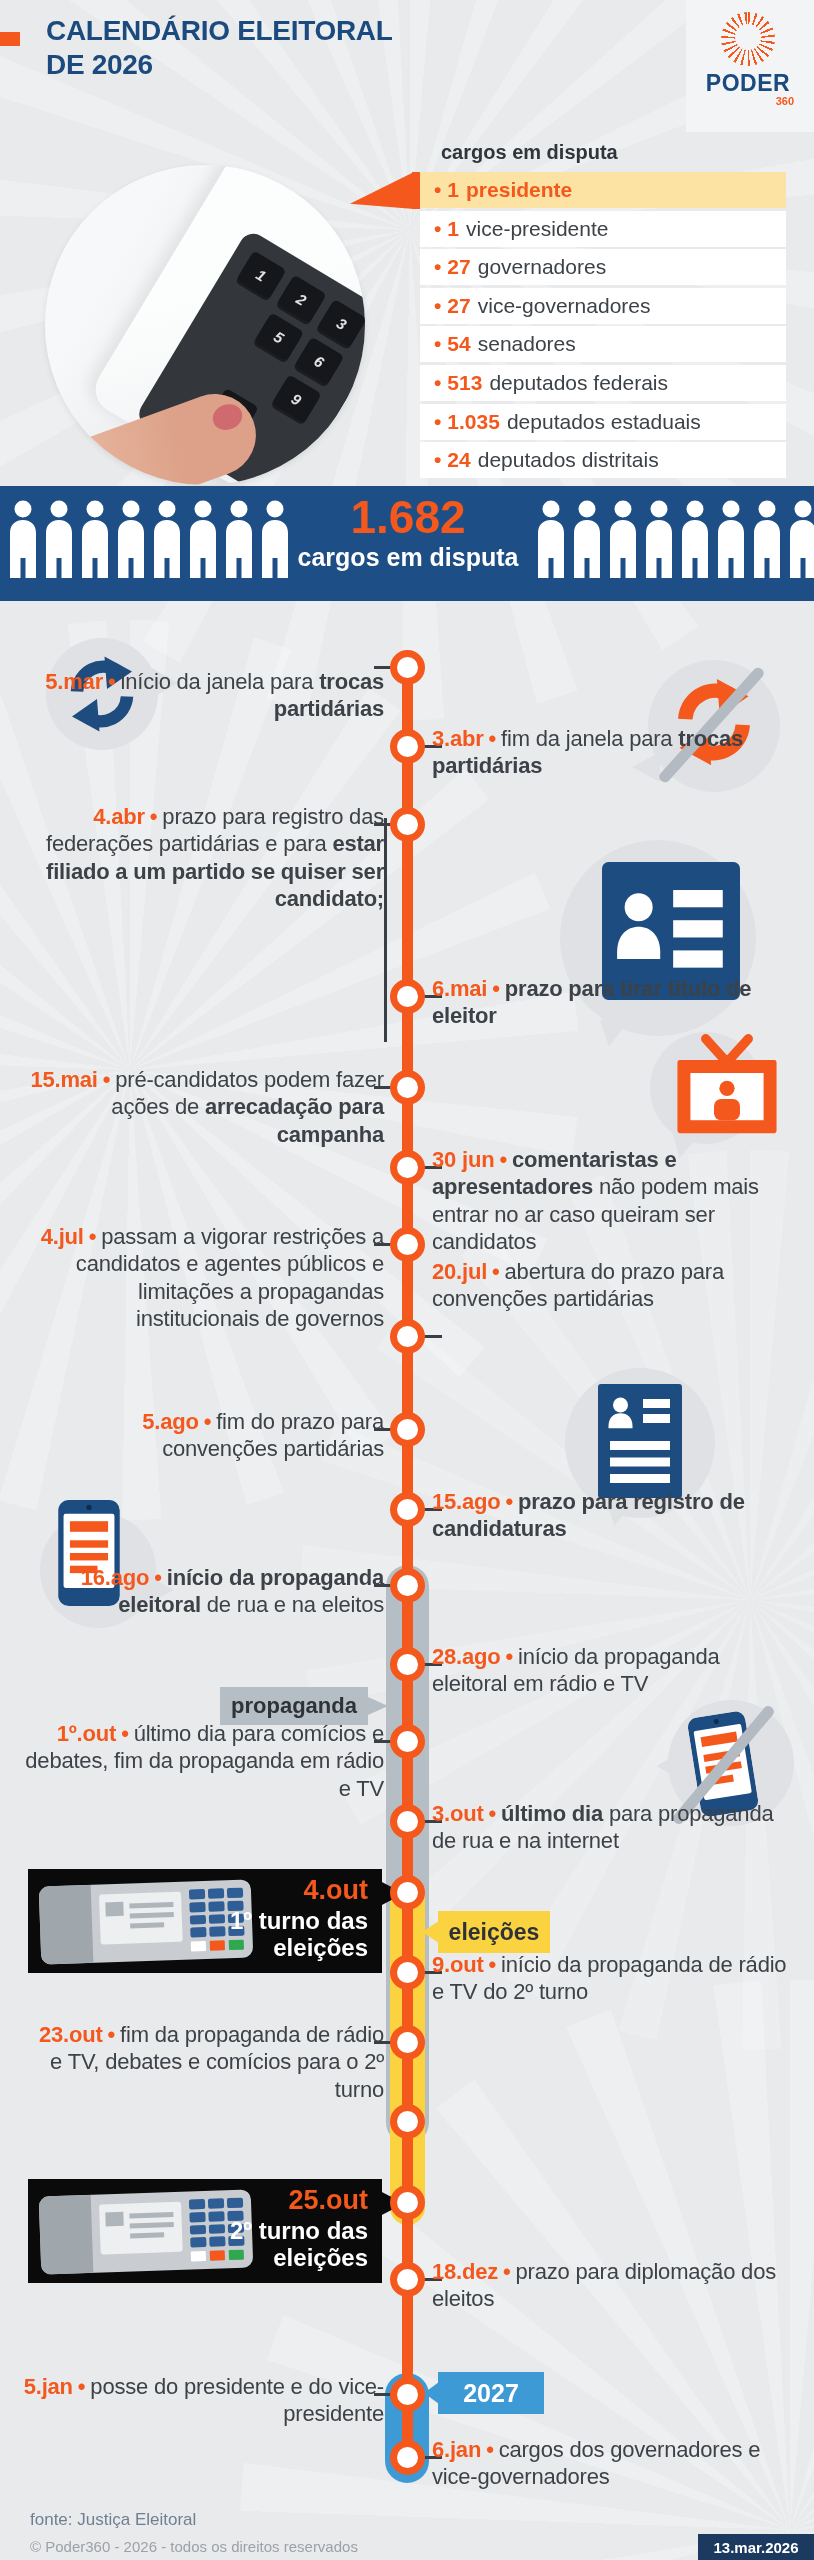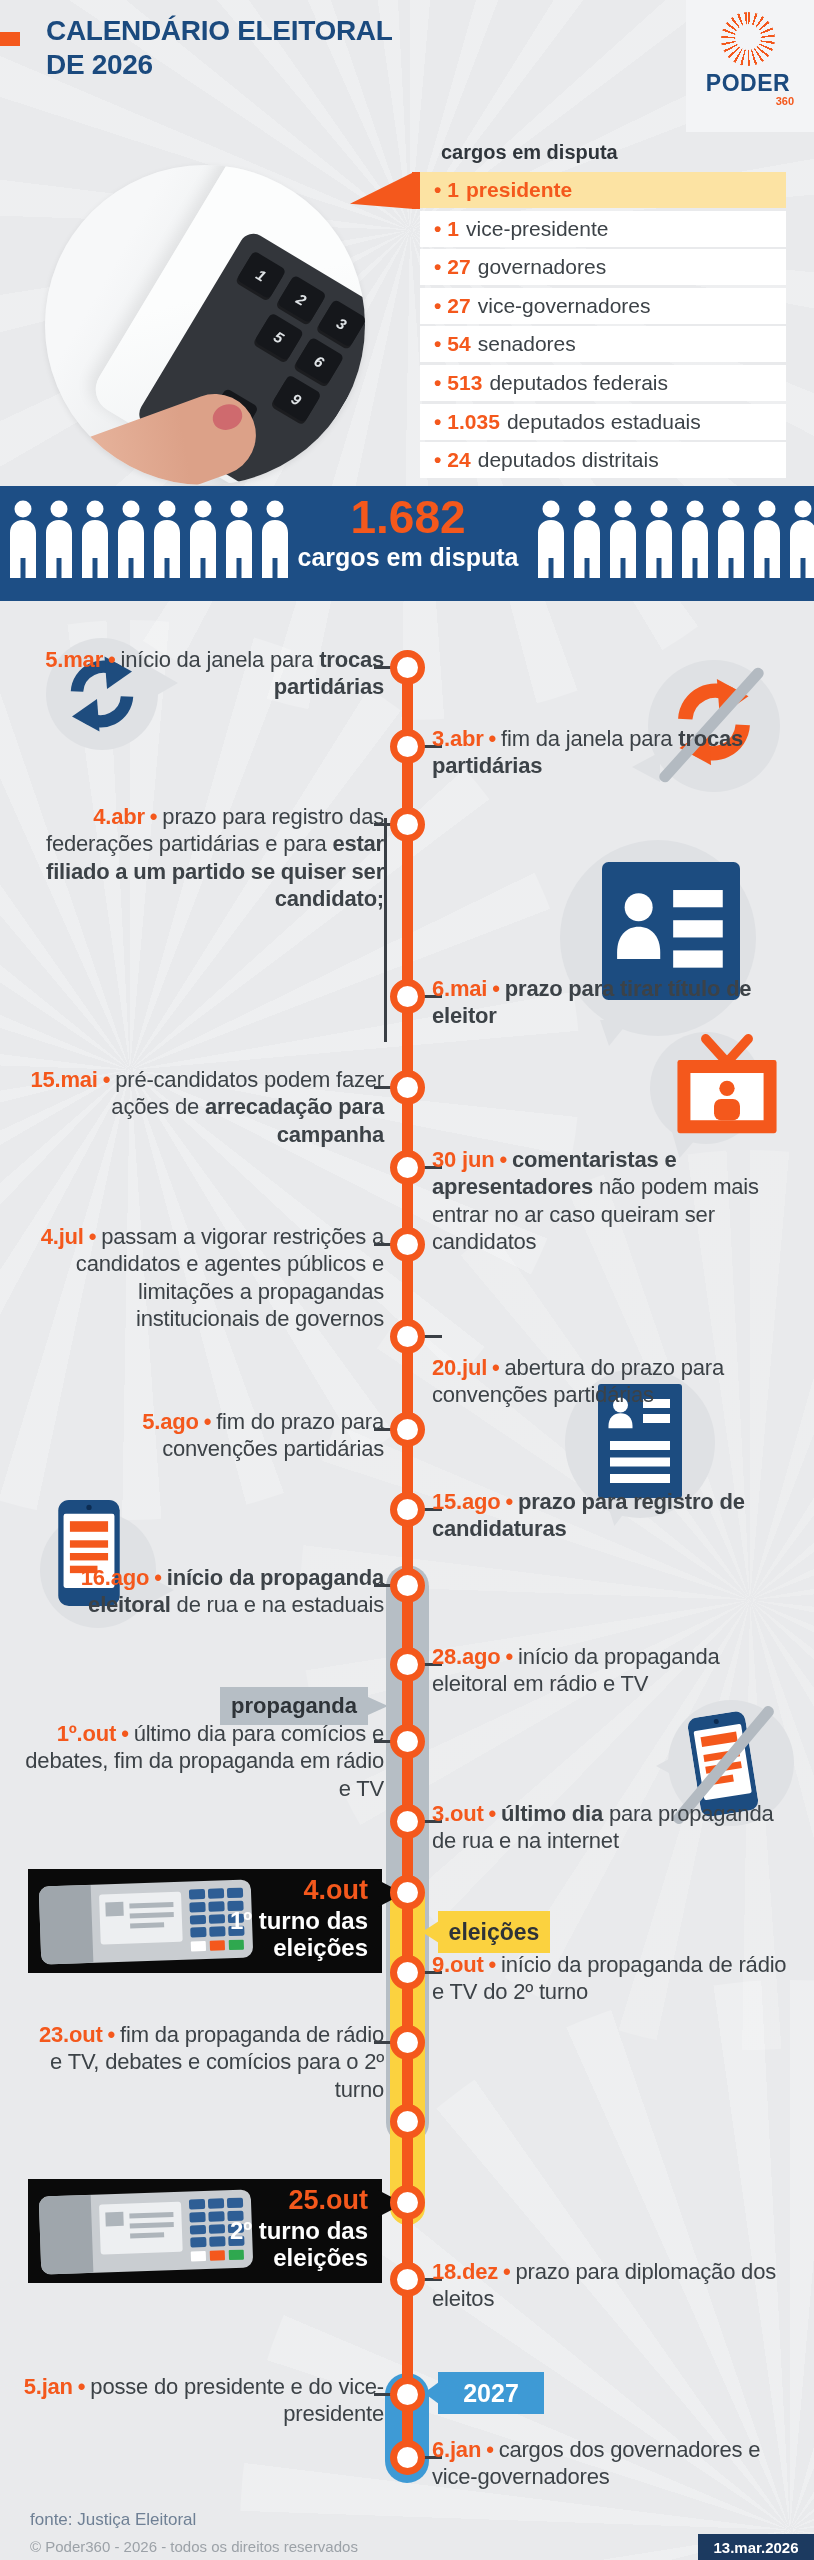--- a/index.html
+++ b/index.html
@@ -469,31 +469,31 @@
   <div class="node" style="top:1804px"></div>
   <div class="node" style="top:1875px"></div>
   <div class="node" style="top:1955px"></div>
   <div class="node" style="top:2025px"></div>
   <div class="node" style="top:2104px"></div>
   <div class="node" style="top:2185px"></div>
   <div class="node" style="top:2262px"></div>
   <div class="node" style="top:2377px"></div>
   <div class="node" style="top:2440px"></div>
 
-  <div class="ev L" style="top:646px"><span class="date">5.mar</span><span class="blt">•</span><span><span>início da janela para </span><span class="b">trocas partidárias</span></span></div>
+  <div class="ev L" style="top:668px"><span class="date">5.mar</span><span class="blt">•</span><span><span>início da janela para </span><span class="b">trocas partidárias</span></span></div>
   <div class="ev R" style="top:725px"><span class="date">3.abr</span><span class="blt">•</span><span><span>fim da janela para </span><span class="b">trocas partidárias</span></span></div>
   <div class="ev L" style="top:803px"><span class="date">4.abr</span><span class="blt">•</span><span><span>prazo para registro das federações partidárias e para </span><span class="b">estar filiado a um partido se quiser ser candidato;</span></span></div>
   <div class="ev R" style="top:975px"><span class="date">6.mai</span><span class="blt">•</span><span><span class="b">prazo para tirar título de eleitor</span></span></div>
   <div class="ev L" style="top:1066px"><span class="date">15.mai</span><span class="blt">•</span><span><span>pré-candidatos podem fazer ações de </span><span class="b">arrecadação para campanha</span></span></div>
   <div class="ev R" style="top:1146px"><span class="date">30 jun</span><span class="blt">•</span><span><span class="b">comentaristas e apresentadores</span><span> não podem mais entrar no ar caso queiram ser candidatos</span></span></div>
   <div class="ev L" style="top:1223px"><span class="date">4.jul</span><span class="blt">•</span><span><span>passam a vigorar restrições a candidatos e agentes públicos e limitações a propagandas institucionais de governos</span></span></div>
-  <div class="ev R" style="top:1354px"><span class="date">20.jul</span><span class="blt">•</span><span><span>abertura do prazo para convenções partidárias</span></span></div>
+  <div class="ev R" style="top:1258px"><span class="date">20.jul</span><span class="blt">•</span><span><span>abertura do prazo para convenções partidárias</span></span></div>
   <div class="ev L" style="top:1408px"><span class="date">5.ago</span><span class="blt">•</span><span><span>fim do prazo para convenções partidárias</span></span></div>
   <div class="ev R" style="top:1488px"><span class="date">15.ago</span><span class="blt">•</span><span><span class="b">prazo para registro de candidaturas</span></span></div>
-  <div class="ev L" style="top:1564px"><span class="date">16.ago</span><span class="blt">•</span><span><span class="b">início da propaganda eleitoral</span><span> de rua e na estaduais</span></span></div>
+  <div class="ev L" style="top:1564px"><span class="date">16.ago</span><span class="blt">•</span><span><span class="b">início da propaganda eleitoral</span><span> de rua e na eleitos</span></span></div>
   <div class="ev R" style="top:1643px"><span class="date">28.ago</span><span class="blt">•</span><span><span>início da propaganda eleitoral em rádio e TV</span></span></div>
   <div class="ev L" style="top:1720px"><span class="date">1º.out</span><span class="blt">•</span><span><span>último dia para comícios e debates, fim da propaganda em rádio e TV</span></span></div>
   <div class="ev R" style="top:1800px"><span class="date">3.out</span><span class="blt">•</span><span><span class="b">último dia</span><span> para propaganda de rua e na internet</span></span></div>
   <div class="ev R" style="top:1951px"><span class="date">9.out</span><span class="blt">•</span><span><span>início da propaganda de rádio e TV do 2º turno</span></span></div>
   <div class="ev L" style="top:2021px"><span class="date">23.out</span><span class="blt">•</span><span><span>fim da propaganda de rádio e TV, debates e comícios para o 2º turno</span></span></div>
   <div class="ev R" style="top:2258px"><span class="date">18.dez</span><span class="blt">•</span><span><span>prazo para diplomação dos eleitos</span></span></div>
   <div class="ev L" style="top:2373px"><span class="date">5.jan</span><span class="blt">•</span><span><span>posse do presidente e do vice-presidente</span></span></div>
   <div class="ev R" style="top:2436px"><span class="date">6.jan</span><span class="blt">•</span><span><span>cargos dos governadores e vice-governadores</span></span></div>
 
   <div class="src">fonte: Justiça Eleitoral</div>

